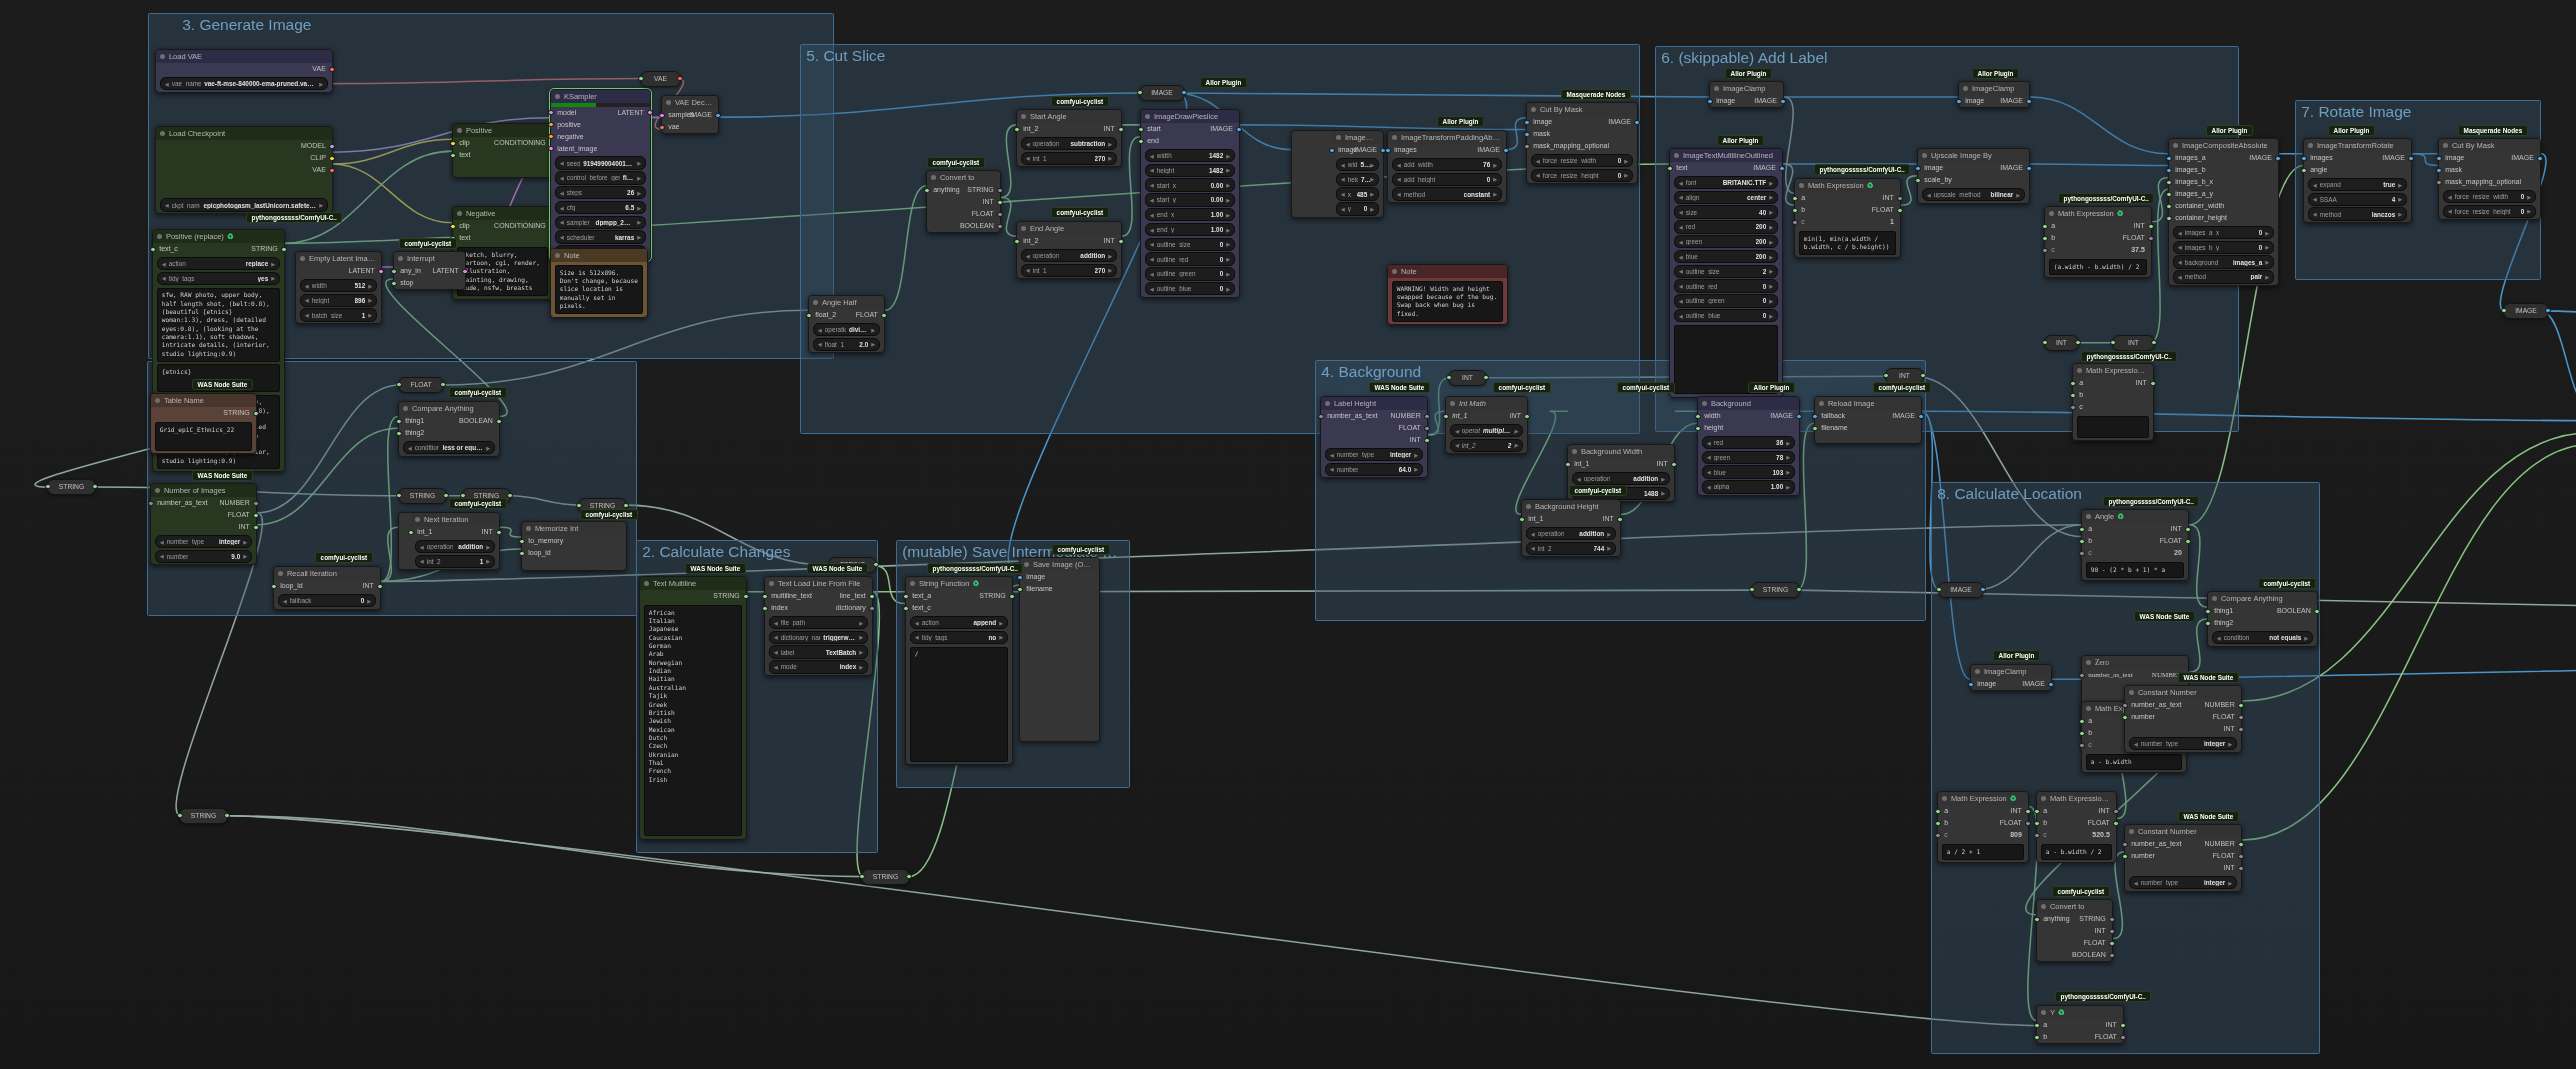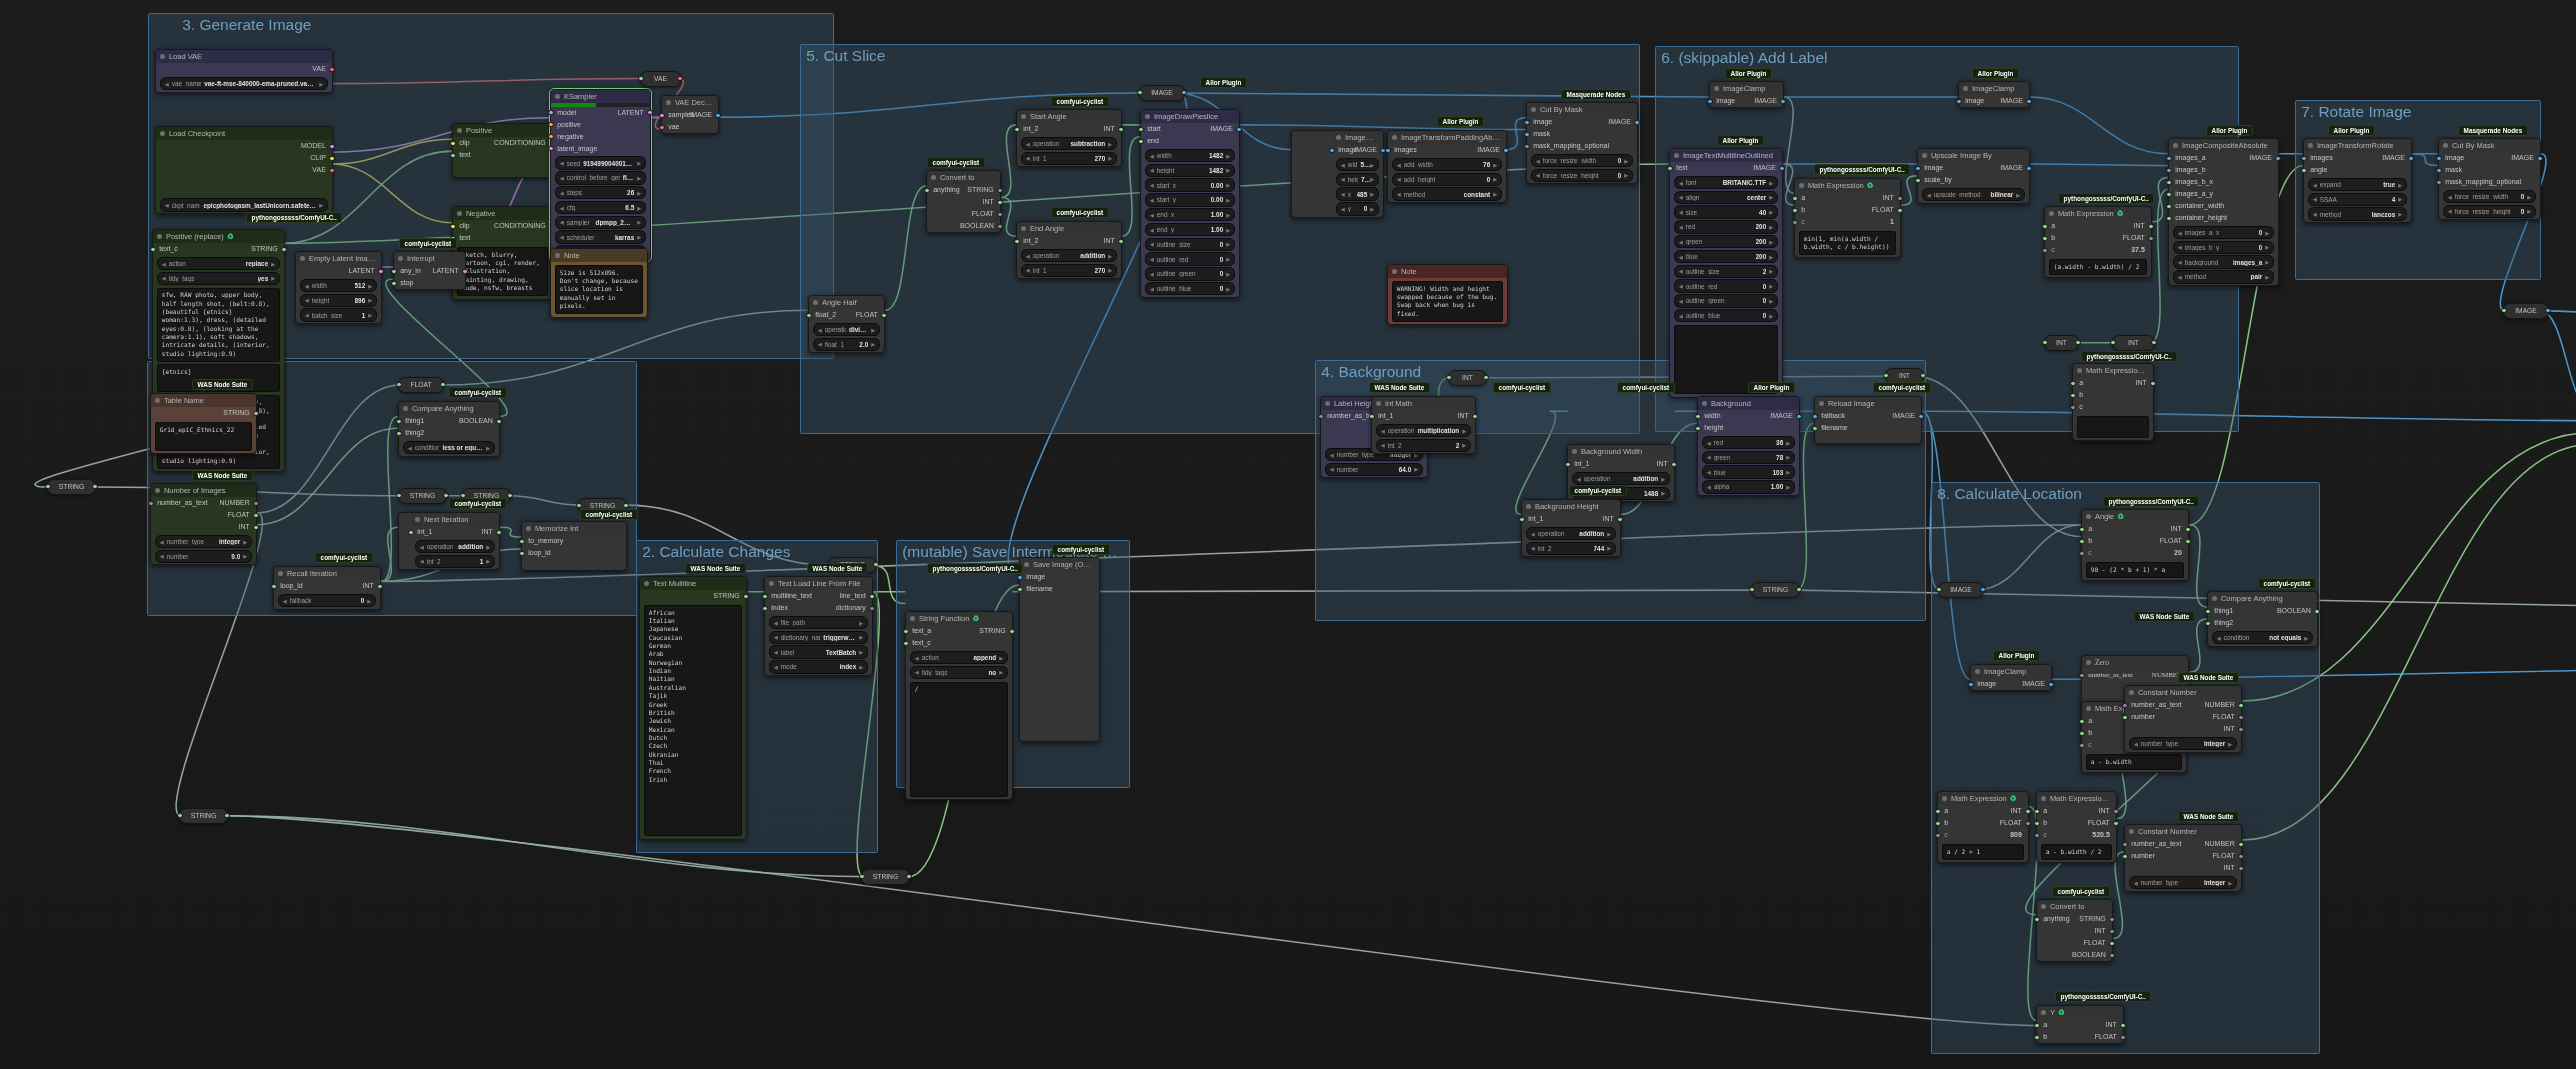--- a/index.html
+++ b/index.html
@@ -1084,21 +1084,21 @@
         <span class="wv">TextBatch</span>
         <span class="arr">▶</span>
       </div>
       <div class="widget">
         <span class="arr">◀</span>
         <span class="wl">mode</span>
         <span class="wv">index</span>
         <span class="arr">▶</span>
       </div>
     </div>
-    <div class="node" style="left: 905px; top: 576px; width: 108px; margin-top: 35px;">
+    <div class="node" style="left: 905px; top: 576px; width: 108px;">
       <div class="nh"><span class="dot"></span><span>String Function</span><span class="rec">♻</span></div>
       <div class="row">
         <span class="pt in c-grn"></span>
         <span class="il">text_a</span>
         <span class="ol">STRING</span>
         <span class="pt out c-grn"></span>
       </div>
       <div class="row">
         <span class="pt in c-grn"></span>
         <span class="il">text_c</span>
@@ -1150,21 +1150,21 @@
         <span class="wv">integer</span>
         <span class="arr">▶</span>
       </div>
       <div class="widget">
         <span class="arr">◀</span>
         <span class="wl">number</span>
         <span class="wv">64.0</span>
         <span class="arr">▶</span>
       </div>
     </div>
-    <div class="node" style="left: 1371px; top: 396px; width: 105px;">
+    <div class="node" style="left: 1445px; top: 396px; width: 83px; font-style: italic;">
       <div class="nh"><span class="dot"></span><span>Int Math</span></div>
       <div class="row">
         <span class="pt in c-grn"></span>
         <span class="il">int_1</span>
         <span class="ol">INT</span>
         <span class="pt out c-grn"></span>
       </div>
       <div class="widget">
         <span class="arr">◀</span>
         <span class="wl">operation</span>

